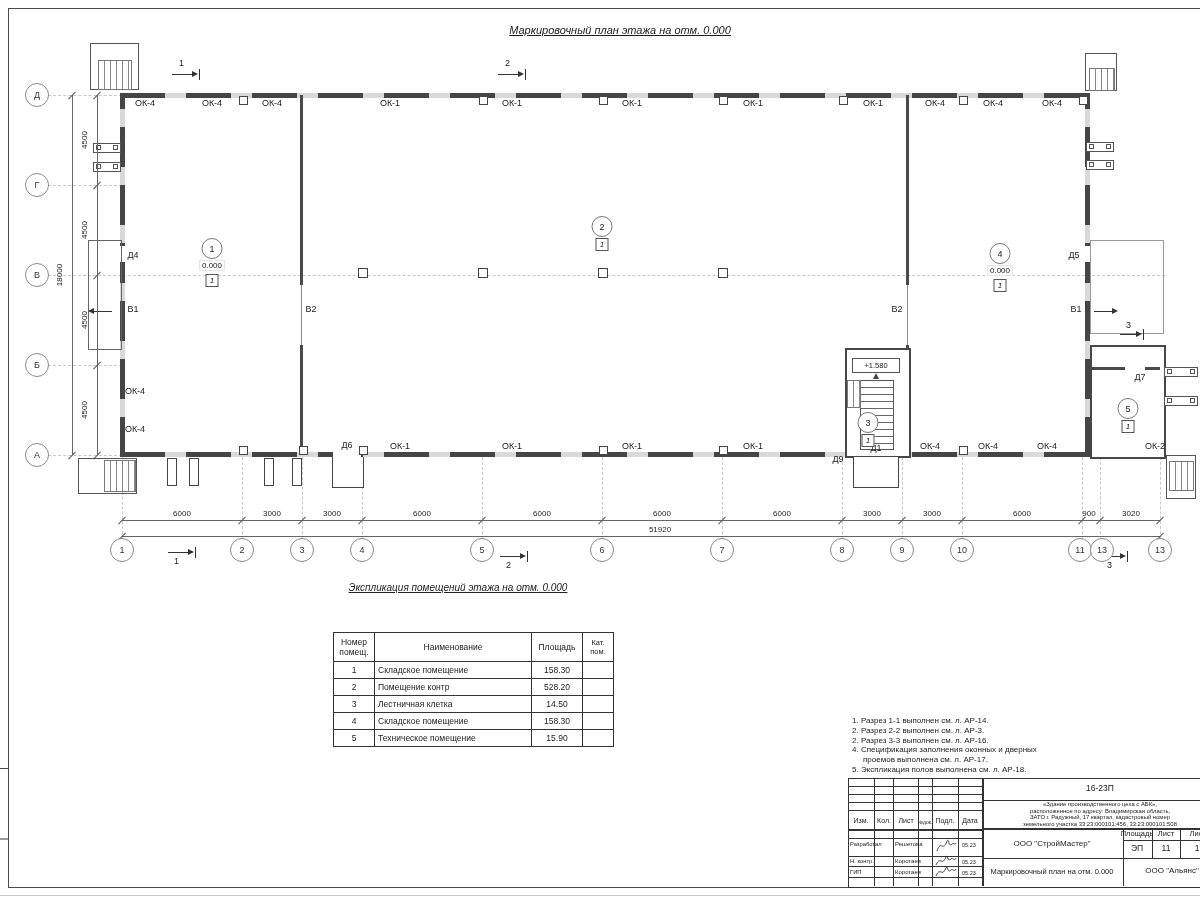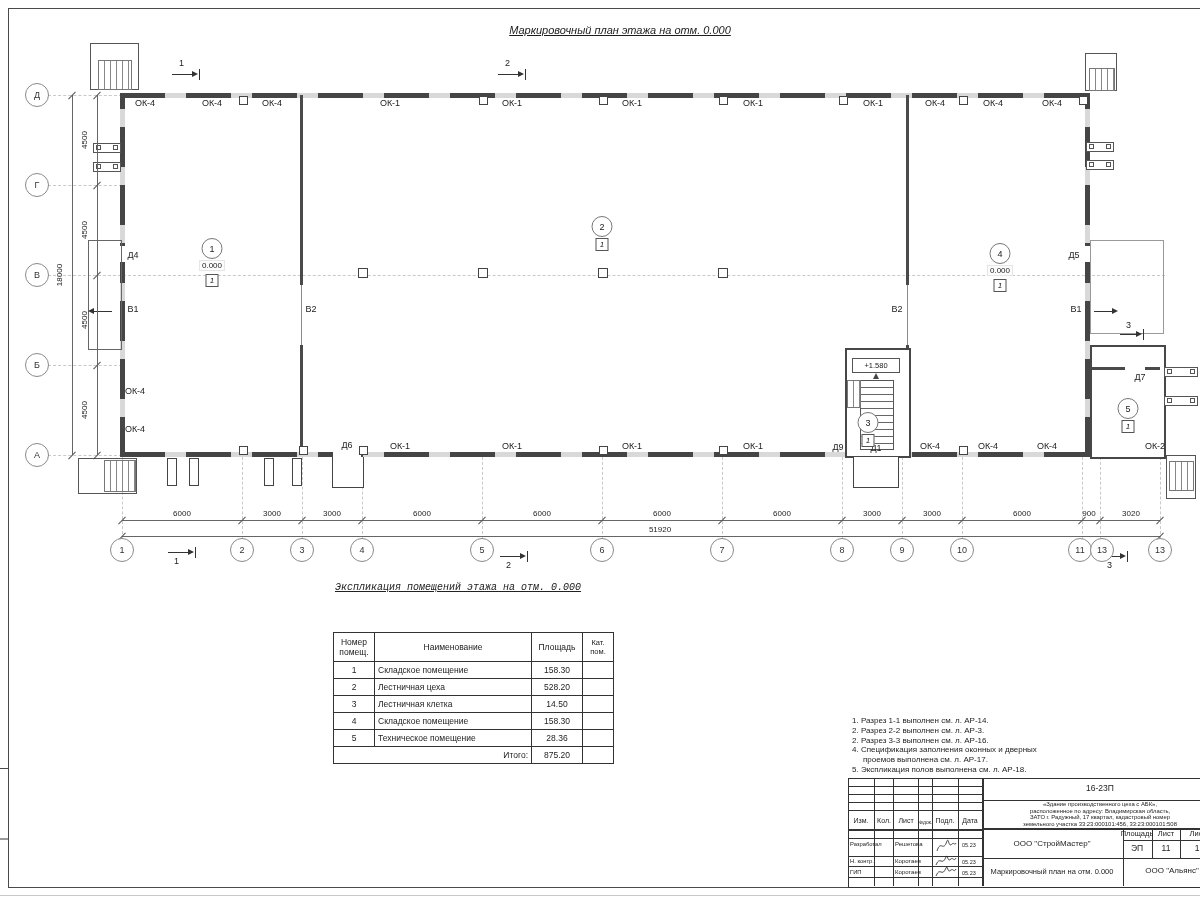--- a/index.html
+++ b/index.html
@@ -212,21 +212,21 @@
 <span class="lbl" style="left:135px;top:386px;">ОК-4</span>
 <span class="lbl" style="left:135px;top:424px;">ОК-4</span>
 
 <span class="lbl" style="left:133px;top:250px;">Д4</span>
 <span class="lbl" style="left:133px;top:304px;">В1</span>
 <span class="lbl" style="left:311px;top:304px;">В2</span>
 <span class="lbl" style="left:897px;top:304px;">В2</span>
 <span class="lbl" style="left:1074px;top:250px;">Д5</span>
 <span class="lbl" style="left:1076px;top:304px;">В1</span>
 <span class="lbl" style="left:347px;top:440px;">Д6</span>
-<span class="lbl" style="left:838px;top:442px;text-align:center;">Д9</span>
+<span class="lbl" style="left:838px;top:454px;text-align:center;">Д9</span>
 <span class="lbl" style="left:876px;top:443px;">Д1</span>
 <span class="lbl" style="left:1140px;top:372px;">Д7</span>
 
 <div class="rc" style="left:212px;top:238px;">1</div>
 <div class="elev" style="left:212px;top:260px;">0.000</div>
 <div class="fbox" style="left:212px;top:274px;">1</div>
 <div class="rc" style="left:602px;top:216px;">2</div>
 <div class="fbox" style="left:602px;top:238px;">1</div>
 <div class="rc" style="left:868px;top:412px;">3</div>
 <div class="fbox" style="left:868px;top:434px;">1</div>
@@ -325,62 +325,57 @@
 <div class="circle" style="left:482px;top:550px;">5</div>
 <div class="circle" style="left:602px;top:550px;">6</div>
 <div class="circle" style="left:722px;top:550px;">7</div>
 <div class="circle" style="left:842px;top:550px;">8</div>
 <div class="circle" style="left:902px;top:550px;">9</div>
 <div class="circle" style="left:962px;top:550px;">10</div>
 <div class="circle" style="left:1080px;top:550px;">11</div>
 <div class="circle" style="left:1102px;top:550px;">13</div>
 <div class="circle" style="left:1160px;top:550px;">13</div>
 
-<div class="exp-title" style="left:458px;top:582px;font-family:Liberation Mono, monospace;">Экспликация помещений этажа на отм. 0.000</div>
+<div class="exp-title" style="left:458px;top:582px;">Экспликация помещений этажа на отм. 0.000</div>
 <table class="exp" style="left:333px;top:632px;">
   <tbody>
         <tr>
     <th style="width:34px;">Номер помещ.</th>
     <th style="width:150px;">Наименование</th>
     <th style="width:44px;">Площадь</th>
     <th style="width:24px;font-size:7.5px;">Кат. пом.</th>
   </tr>
   <tr>
     <td class="c">1</td>
     <td>Складское помещение</td>
     <td class="c">158.30</td>
     <td></td>
   </tr>
   <tr>
     <td class="c">2</td>
-    <td>Лестничная цеха</td>
+    <td>Помещение контр</td>
     <td class="c">528.20</td>
     <td></td>
   </tr>
   <tr>
     <td class="c">3</td>
     <td>Лестничная клетка</td>
     <td class="c">14.50</td>
     <td></td>
   </tr>
   <tr>
     <td class="c">4</td>
     <td>Складское помещение</td>
     <td class="c">158.30</td>
     <td></td>
   </tr>
   <tr>
     <td class="c">5</td>
     <td>Техническое помещение</td>
-    <td class="c">28.36</td>
-    <td></td>
-  </tr>
-  <tr>
-    <td colspan="2" class="r">Итого:</td>
-    <td class="c">875.20</td>
+    <td class="c">15.90</td>
     <td></td>
   </tr>
 </tbody>
     </table>
 
 <div class="notes" style="left:852px;top:716px;">
   <div>1. Разрез 1-1 выполнен см. л. АР-14.</div>
   <div>2. Разрез 2-2 выполнен см. л. АР-3.</div>
   <div>2. Разрез 3-3 выполнен см. л. АР-16.</div>
   <div>4. Спецификация заполнения оконных и дверных</div>

